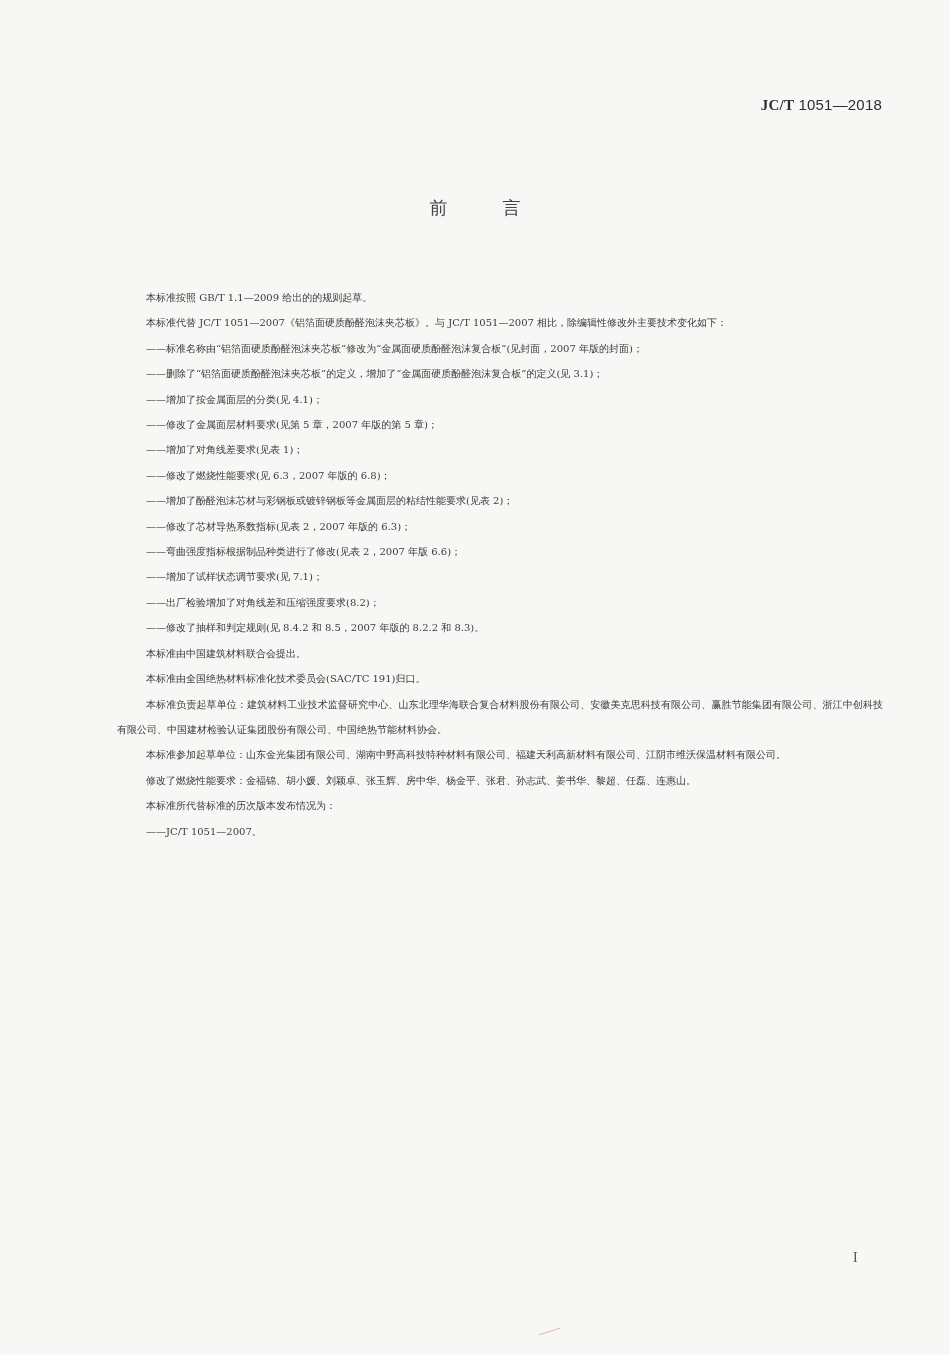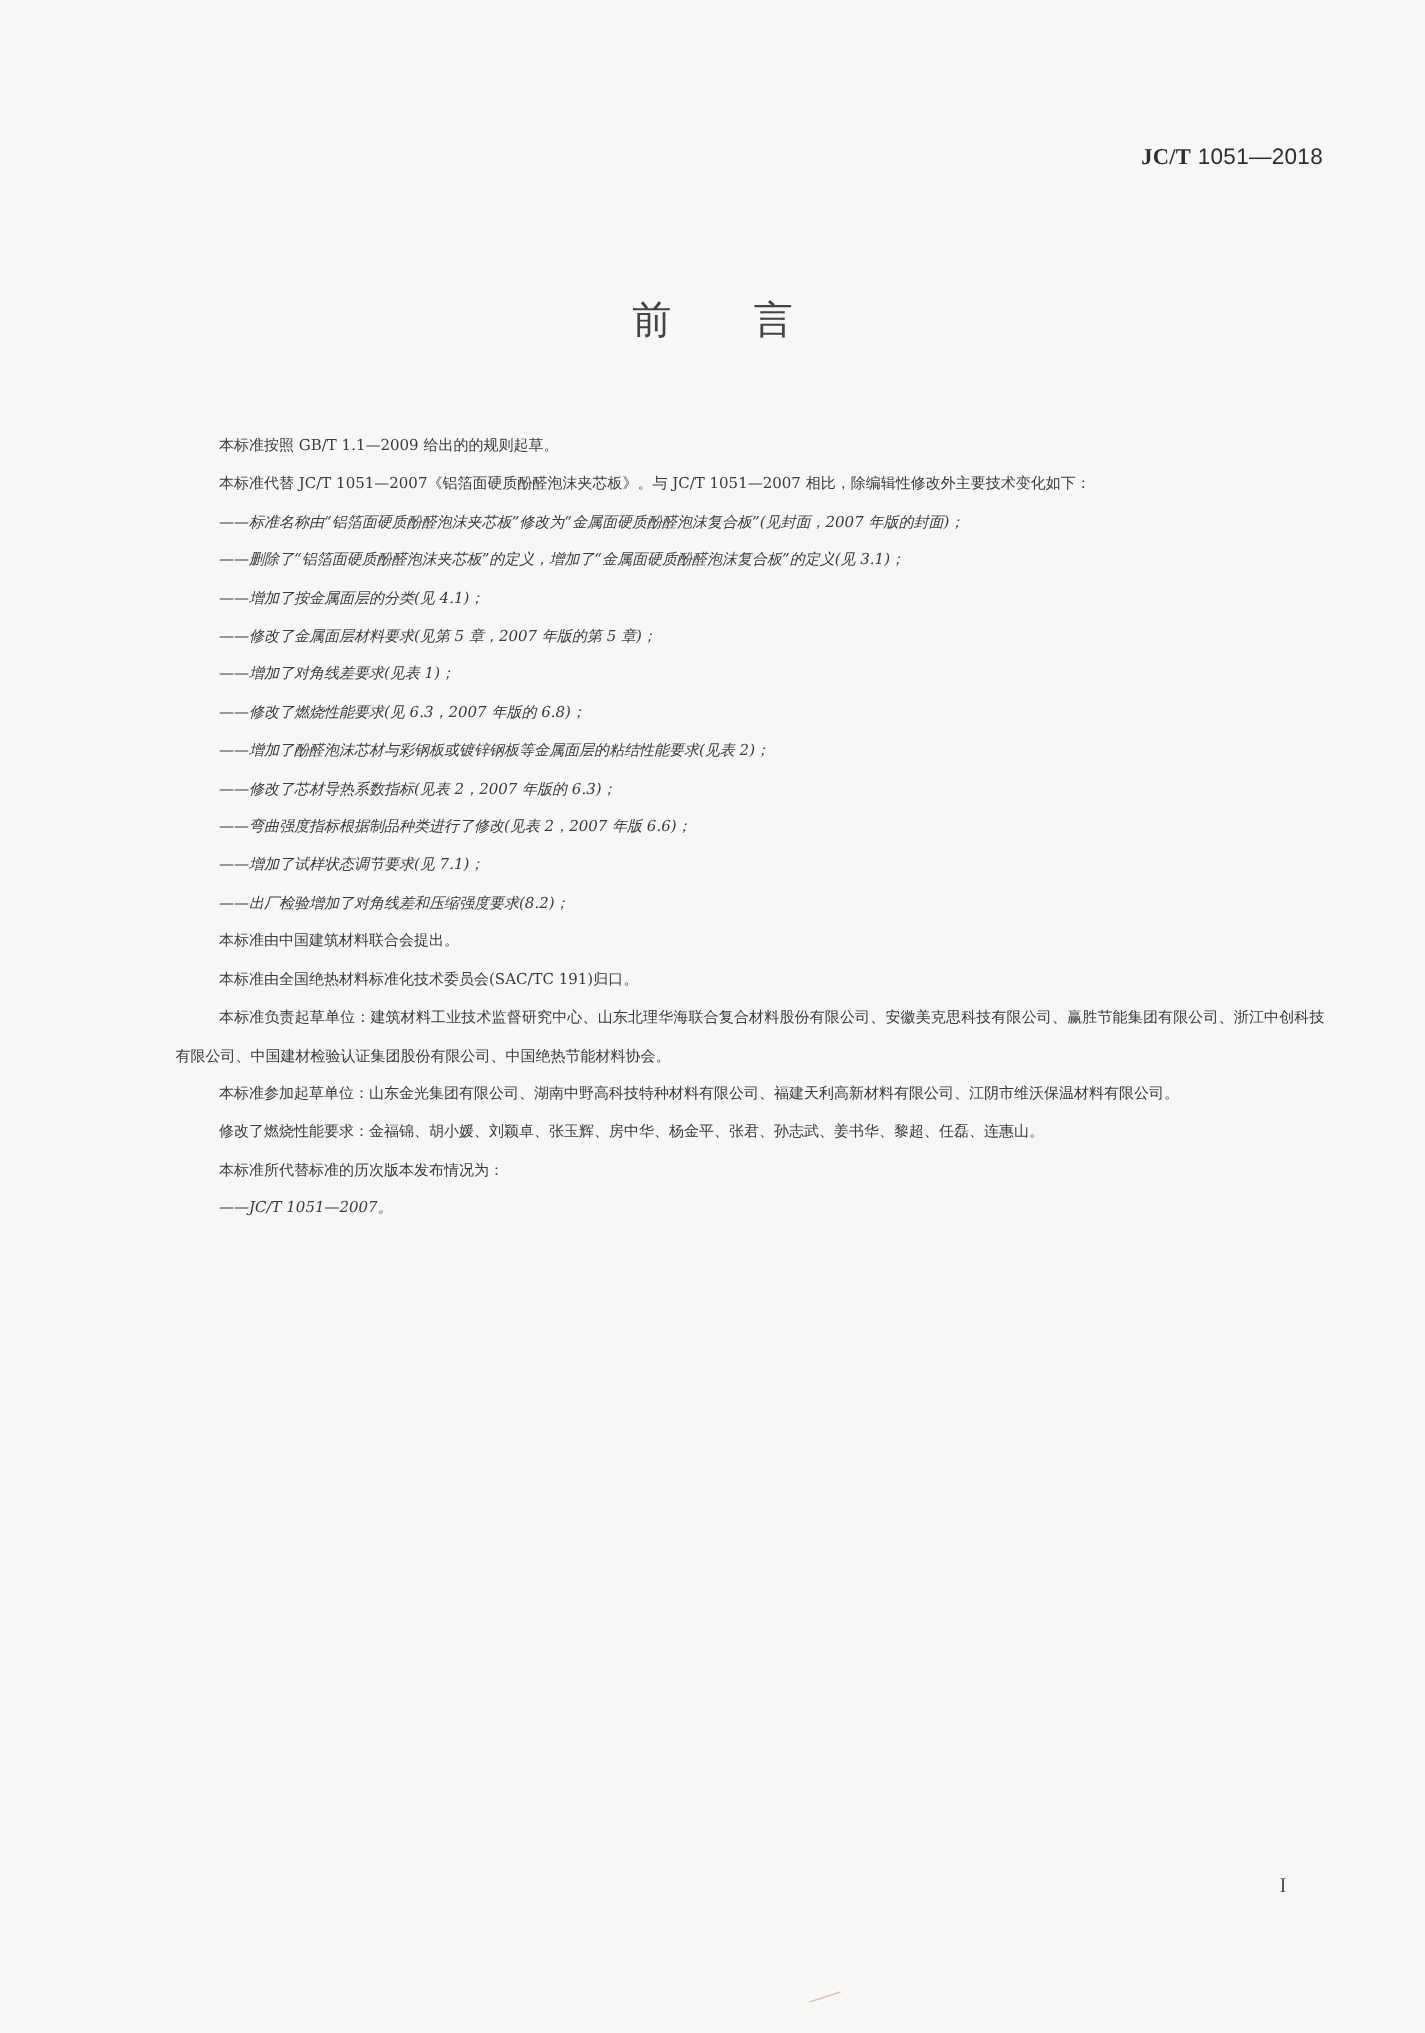--- a/index.html
+++ b/index.html
@@ -28,21 +28,21 @@
       font-family: "Liberation Serif", "DejaVu Serif", serif;
       font-weight: bold;
     }
     .title {
       position: absolute;
       top: 196px;
       left: 0;
       width: 950px;
       text-align: center;
       font-family: "DejaVu Sans", "Liberation Sans", sans-serif;
-      font-size: 26px;
+      font-size: 18px;
       color: #444;
       letter-spacing: 0;
     }
     .title span.sep {
       display: inline-block;
       width: 55px;
     }
     .content {
       position: absolute;
       top: 285px;
@@ -57,21 +57,20 @@
       margin: 0;
     }
     .dash-wrap {
       padding-left: 29px;
     }
     .dash-item {
       margin: 0;
       padding-left: 29px;
       text-indent: -29px;
       text-align: justify;
-      font-style: italic;
     }
     .page-number {
       position: absolute;
       top: 1250px;
       left: 853px;
       font-family: "Liberation Serif", "DejaVu Serif", serif;
       font-size: 14px;
       color: #555;
     }
     .mark {
@@ -105,20 +104,21 @@
     <p class="dash-item">——删除了“铝箔面硬质酚醛泡沫夹芯板”的定义，增加了“金属面硬质酚醛泡沫复合板”的定义(见 3.1)；</p>
     <p class="dash-item">——增加了按金属面层的分类(见 4.1)；</p>
     <p class="dash-item">——修改了金属面层材料要求(见第 5 章，2007 年版的第 5 章)；</p>
     <p class="dash-item">——增加了对角线差要求(见表 1)；</p>
     <p class="dash-item">——修改了燃烧性能要求(见 6.3，2007 年版的 6.8)；</p>
     <p class="dash-item">——增加了酚醛泡沫芯材与彩钢板或镀锌钢板等金属面层的粘结性能要求(见表 2)；</p>
     <p class="dash-item">——修改了芯材导热系数指标(见表 2，2007 年版的 6.3)；</p>
     <p class="dash-item">——弯曲强度指标根据制品种类进行了修改(见表 2，2007 年版 6.6)；</p>
     <p class="dash-item">——增加了试样状态调节要求(见 7.1)；</p>
     <p class="dash-item">——出厂检验增加了对角线差和压缩强度要求(8.2)；</p>
+    <p class="dash-item">——修改了抽样和判定规则(见 8.4.2 和 8.5，2007 年版的 8.2.2 和 8.3)。</p>
   </div>
 
   <p class="p">本标准由中国建筑材料联合会提出。</p>
   <p class="p">本标准由全国绝热材料标准化技术委员会(SAC/TC 191)归口。</p>
   <p class="p">本标准负责起草单位：建筑材料工业技术监督研究中心、山东北理华海联合复合材料股份有限公司、安徽美克思科技有限公司、赢胜节能集团有限公司、浙江中创科技有限公司、中国建材检验认证集团股份有限公司、中国绝热节能材料协会。</p>
   <p class="p">本标准参加起草单位：山东金光集团有限公司、湖南中野高科技特种材料有限公司、福建天利高新材料有限公司、江阴市维沃保温材料有限公司。</p>
   <p class="p">修改了燃烧性能要求：金福锦、胡小媛、刘颖卓、张玉辉、房中华、杨金平、张君、孙志武、姜书华、黎超、任磊、连惠山。</p>
   <p class="p">本标准所代替标准的历次版本发布情况为：</p>
   <div class="dash-wrap">
     <p class="dash-item">——JC/T 1051—2007。</p>

